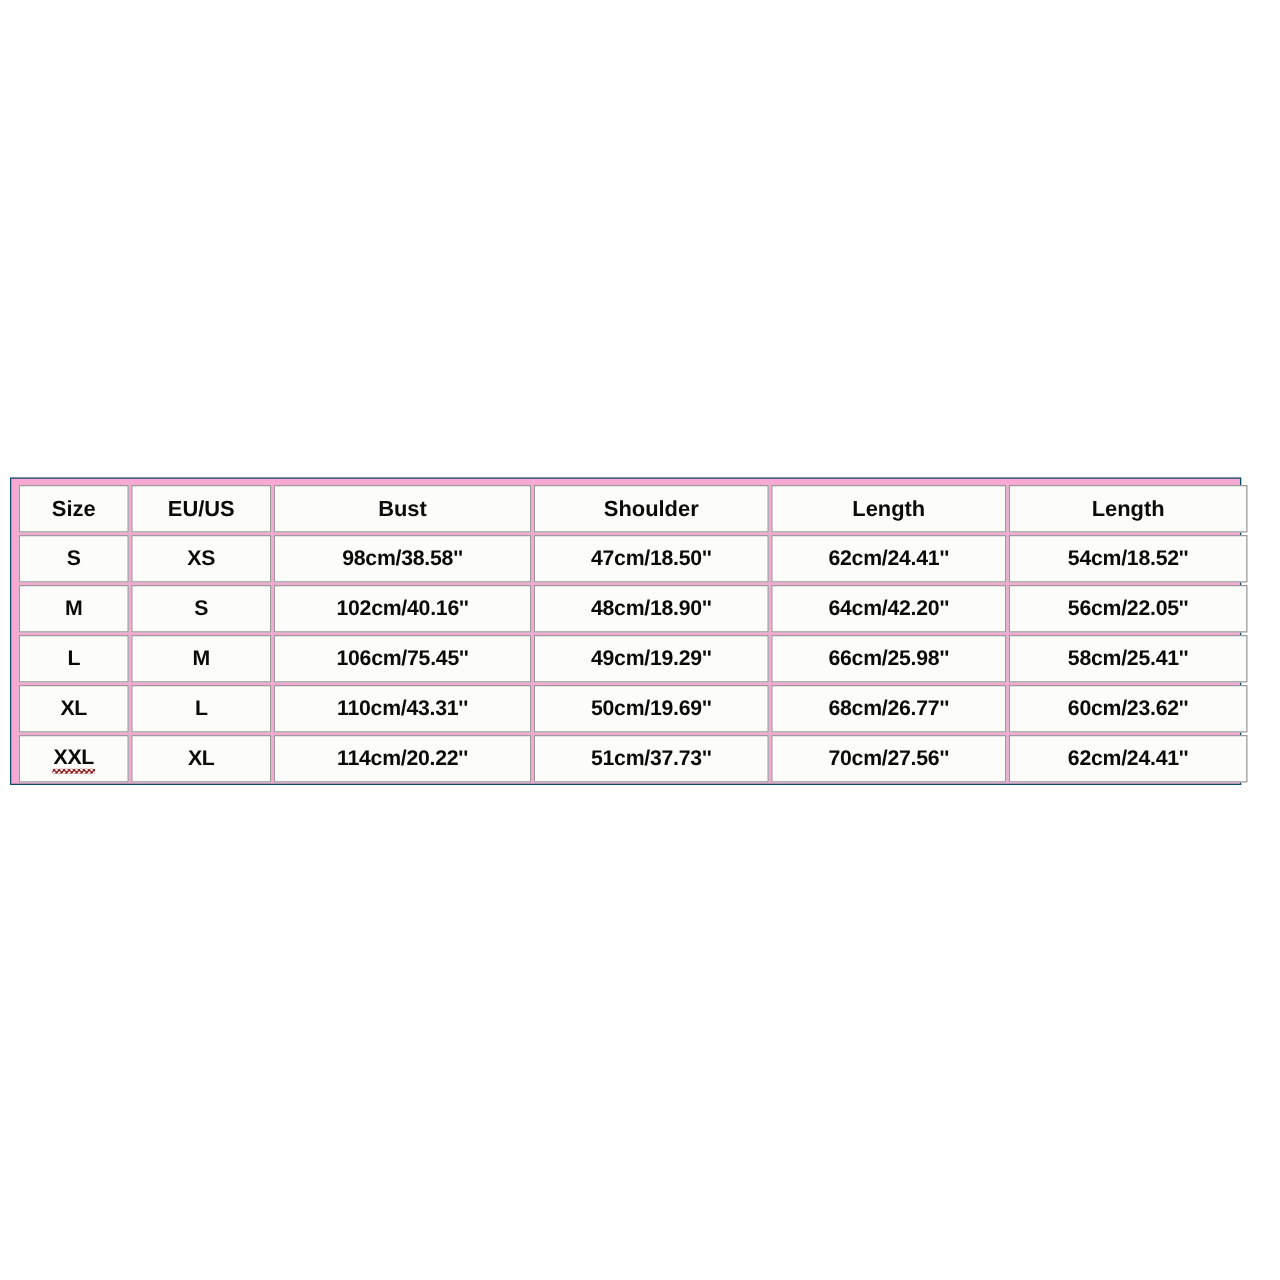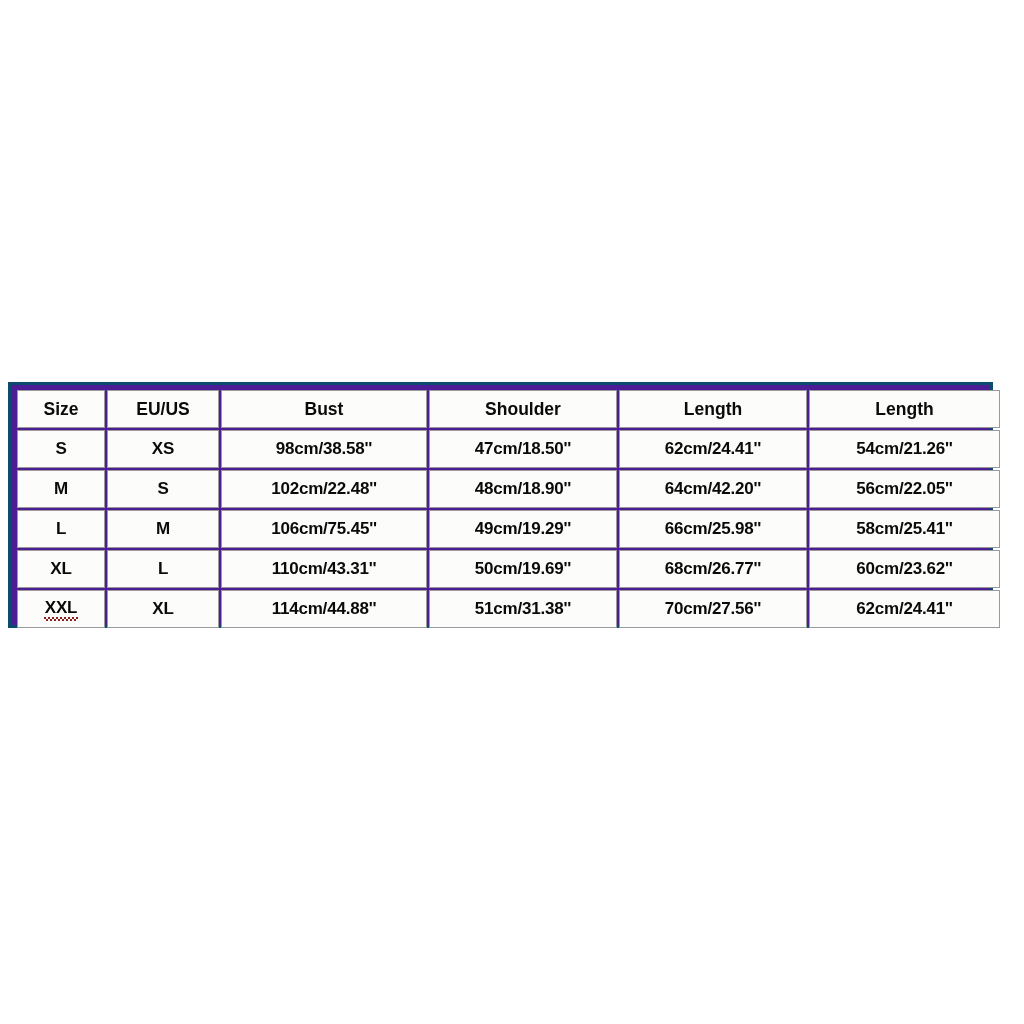--- a/index.html
+++ b/index.html
@@ -15,22 +15,22 @@
     position: relative;
   }
 
   #size-chart-wrapper {
     position: absolute;
     left: 8px;
     top: 382px;
     width: 985px;
     height: 246px;
     box-sizing: border-box;
-    border: 3px solid #0c4a6e;
-    background: #4c1d95;
+    border: 1px solid #0c4a6e;
+    background: #f9a8d4;
     padding: 3px 4px 4px 4px;
   }
 
   table.size-chart {
     width: 100%;
     height: 100%;
     border-collapse: separate;
     border-spacing: 2px 2px;
     table-layout: fixed;
   }
@@ -107,27 +107,27 @@
         <td>Length</td>
         <td>Length</td>
       </tr>
 
       <tr>
         <td>S</td>
         <td>XS</td>
         <td>98cm/38.58''</td>
         <td>47cm/18.50''</td>
         <td>62cm/24.41''</td>
-        <td>54cm/21.26''</td>
+        <td>54cm/18.52''</td>
       </tr>
 
       <tr>
         <td>M</td>
         <td>S</td>
-        <td>102cm/22.48''</td>
+        <td>102cm/40.16''</td>
         <td>48cm/18.90''</td>
         <td>64cm/42.20''</td>
         <td>56cm/22.05''</td>
       </tr>
 
       <tr>
         <td>L</td>
         <td>M</td>
         <td>106cm/75.45''</td>
         <td>49cm/19.29''</td>
@@ -140,20 +140,20 @@
         <td>L</td>
         <td>110cm/43.31''</td>
         <td>50cm/19.69''</td>
         <td>68cm/26.77''</td>
         <td>60cm/23.62''</td>
       </tr>
 
       <tr>
         <td><span class="misspelled">XXL</span></td>
         <td>XL</td>
-        <td>114cm/44.88''</td>
-        <td>51cm/31.38''</td>
+        <td>114cm/20.22''</td>
+        <td>51cm/37.73''</td>
         <td>70cm/27.56''</td>
         <td>62cm/24.41''</td>
       </tr>
     </tbody>
   </table>
 </div>
 
 </body></html>

